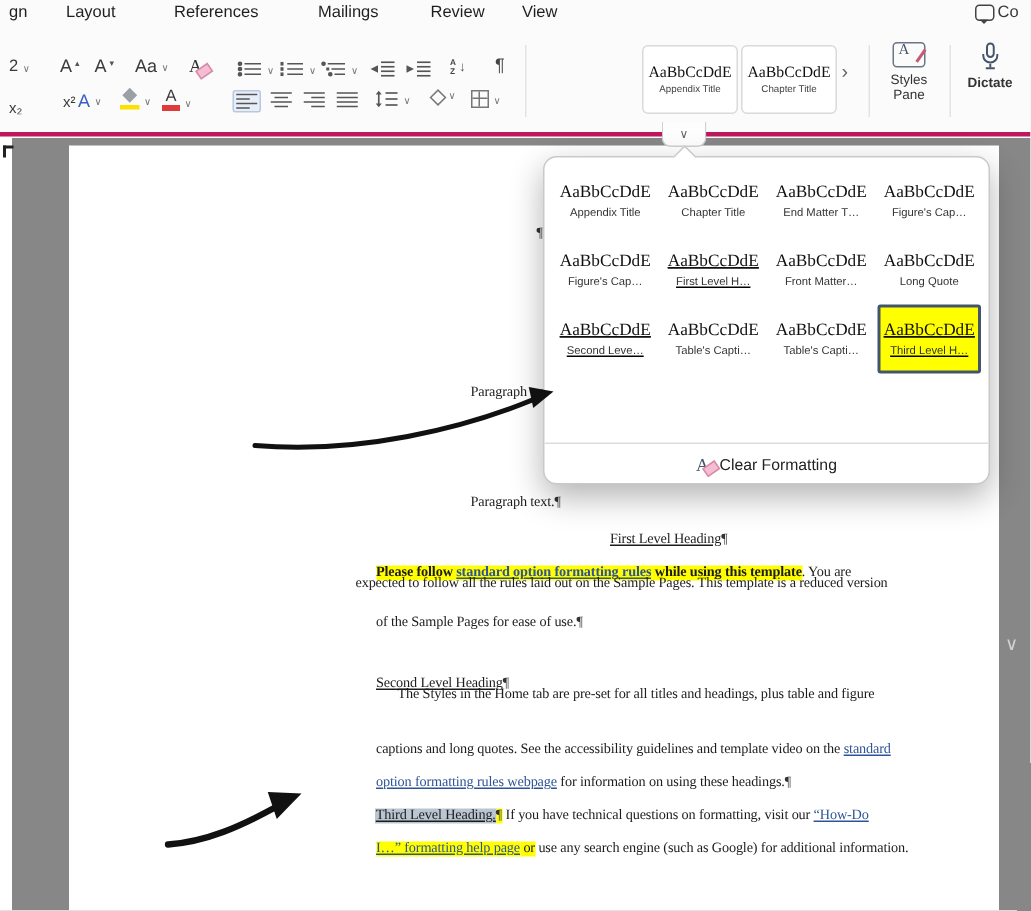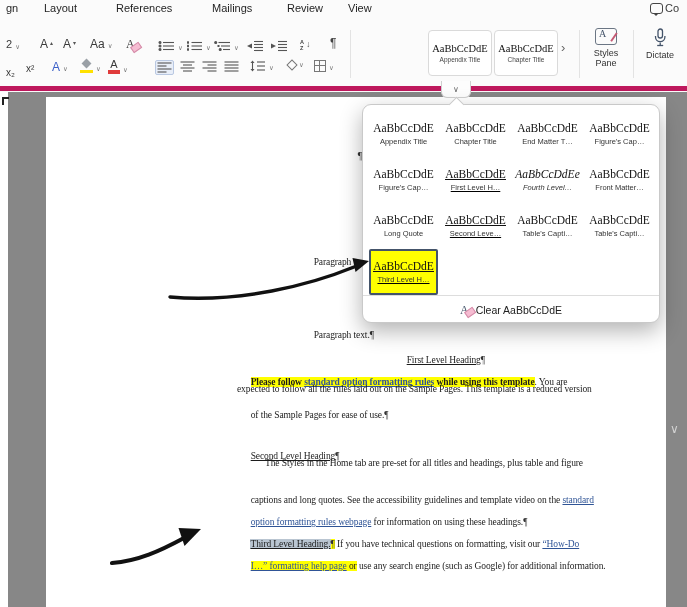--- a/index.html
+++ b/index.html
@@ -2,21 +2,21 @@
 <html><head>
 <meta charset="utf-8">
 <style>
   * { margin:0; padding:0; box-sizing:border-box; }
   body { background:#ddd; }
   .screen { position:relative; width:687px; height:607px; overflow:hidden; background:#fbfbfb;
             font-family:"Liberation Sans", sans-serif; }
 
   
   .ribbon { position:absolute; left:0; top:0; width:687px; height:91px; background:#fbfbfb;
-            border-bottom:5px solid #be185d; z-index:5; }
+            border-bottom:3px solid #be185d; z-index:5; }
   .rtab { position:absolute; top:2px; font-size:11px; color:#1f1f1f; cursor:default; }
   .rbtn { position:absolute; display:flex; align-items:flex-end; gap:2px; color:#3a3a3a;
           font-size:11px; line-height:13px; }
   .dd { font-size:6.5px; color:#777; line-height:8px; margin-left:1px; }
   .vdiv { position:absolute; width:1px; top:30px; height:48px; background:#e3e3e3; }
   .stack { display:flex; flex-direction:column; align-items:center; line-height:10px; }
   .bar { width:12px; height:3.5px; margin-top:1px; }
   .svgicon { display:block; }
   .selbox { border:1px solid #b9c8e2; background:#e8eef8; border-radius:2px; padding:1px; }
 
@@ -206,21 +206,21 @@
     </div>
 
     <div class="rbtn" style="left:330px; top:37px;">
       <span style="font-size:12px;color:#444;">¶</span>
     </div>
 
     <div class="rbtn" style="left:6px; top:66px;justify-content:center;">
       <span style="font-size:10px;">x₂</span>
     </div>
     <div class="rbtn" style="left:26px; top:62px;">
-      <span style="font-size:10px;">x²</span>
+      <span style="font-size:10px;margin-left:16px;">x²</span>
     </div>
 
     <div class="rbtn" style="left:52px; top:61px;">
       <span class="bigA" style="color:#3a5fc8;">A</span>
       <span class="dd">∨</span>
     </div>
 
     <div class="rbtn" style="left:80px; top:60px;">
       <span class="hlpen"></span>
       <span class="dd">∨</span>
@@ -319,21 +319,21 @@
     <div class="group-btn" style="left:582px;">
       <span class="pane-icon">A</span>
       <span>
         <span>Styles</span><br>
         <span>Pane</span>
       </span>
     </div>
 
     <div class="vdiv" style="left:633px;"></div>
 
-    <div class="group-btn" style="left:636px;">
+    <div class="group-btn" style="left:636px;font-weight:bold;">
       <svg class="svgicon" width="14" height="19">
         <g stroke="#44546a" stroke-width="1.3" fill="none">
           <rect x="5" y="1" width="4.5" height="9" rx="2.3"></rect>
           <path d="M2.5,8 v1 a4.7,4.7 0 0 0 9.4,0 v-1"></path>
           <line x1="7.2" y1="14.5" x2="7.2" y2="17"></line>
             <line x1="4.2" y1="17.5" x2="10.2" y2="17.5"></line>
         </g>
       </svg>
       <span>Dictate</span>
     </div>
@@ -414,24 +414,20 @@
           <span class="sp-label">Figure's Cap…</span>
       </div>
       <div class="sp-cell">
         <span class="sp-prev">AaBbCcDdE</span>
           <span class="sp-label">Figure's Cap…</span>
       </div>
       <div class="sp-cell u">
         <span class="sp-prev">AaBbCcDdE</span>
           <span class="sp-label">First Level H…</span>
       </div>
-      <div class="sp-cell i">
-        <span class="sp-prev">AaBbCcDdEe</span>
-          <span class="sp-label">Fourth Level…</span>
-      </div>
       <div class="sp-cell">
         <span class="sp-prev">AaBbCcDdE</span>
           <span class="sp-label">Front Matter…</span>
       </div>
       <div class="sp-cell">
         <span class="sp-prev">AaBbCcDdE</span>
           <span class="sp-label">Long Quote</span>
       </div>
       <div class="sp-cell u">
         <span class="sp-prev">AaBbCcDdE</span>
@@ -445,21 +441,21 @@
         <span class="sp-prev">AaBbCcDdE</span>
           <span class="sp-label">Table's Capti…</span>
       </div>
       <div class="sp-cell sel u">
         <span class="sp-prev">AaBbCcDdE</span>
           <span class="sp-label">Third Level H…</span>
       </div>
     </div>
     <div class="sp-clear">
       <span class="cfmt" style="color:#44546a;">A</span>
-      <span>Clear AaBbCcDdE</span>
+      <span>Clear Formatting</span>
     </div>
   </div>
 
   <svg class="overlay" width="687" height="607" viewBox="0 0 687 607">
     <g fill="#111" stroke="#111">
       <path d="M170,297 C240,303 310,285 354,267" fill="none" stroke-width="3.4" stroke-linecap="round"></path>
       <polygon points="369,261 352.5,258 355.5,272" stroke="none"></polygon>
       <path d="M112,563 C138,561 160,551 184,538" fill="none" stroke-width="4.2" stroke-linecap="round"></path>
       <polygon points="201,529 178.5,528 184.5,546" stroke="none"></polygon>
     </g>

